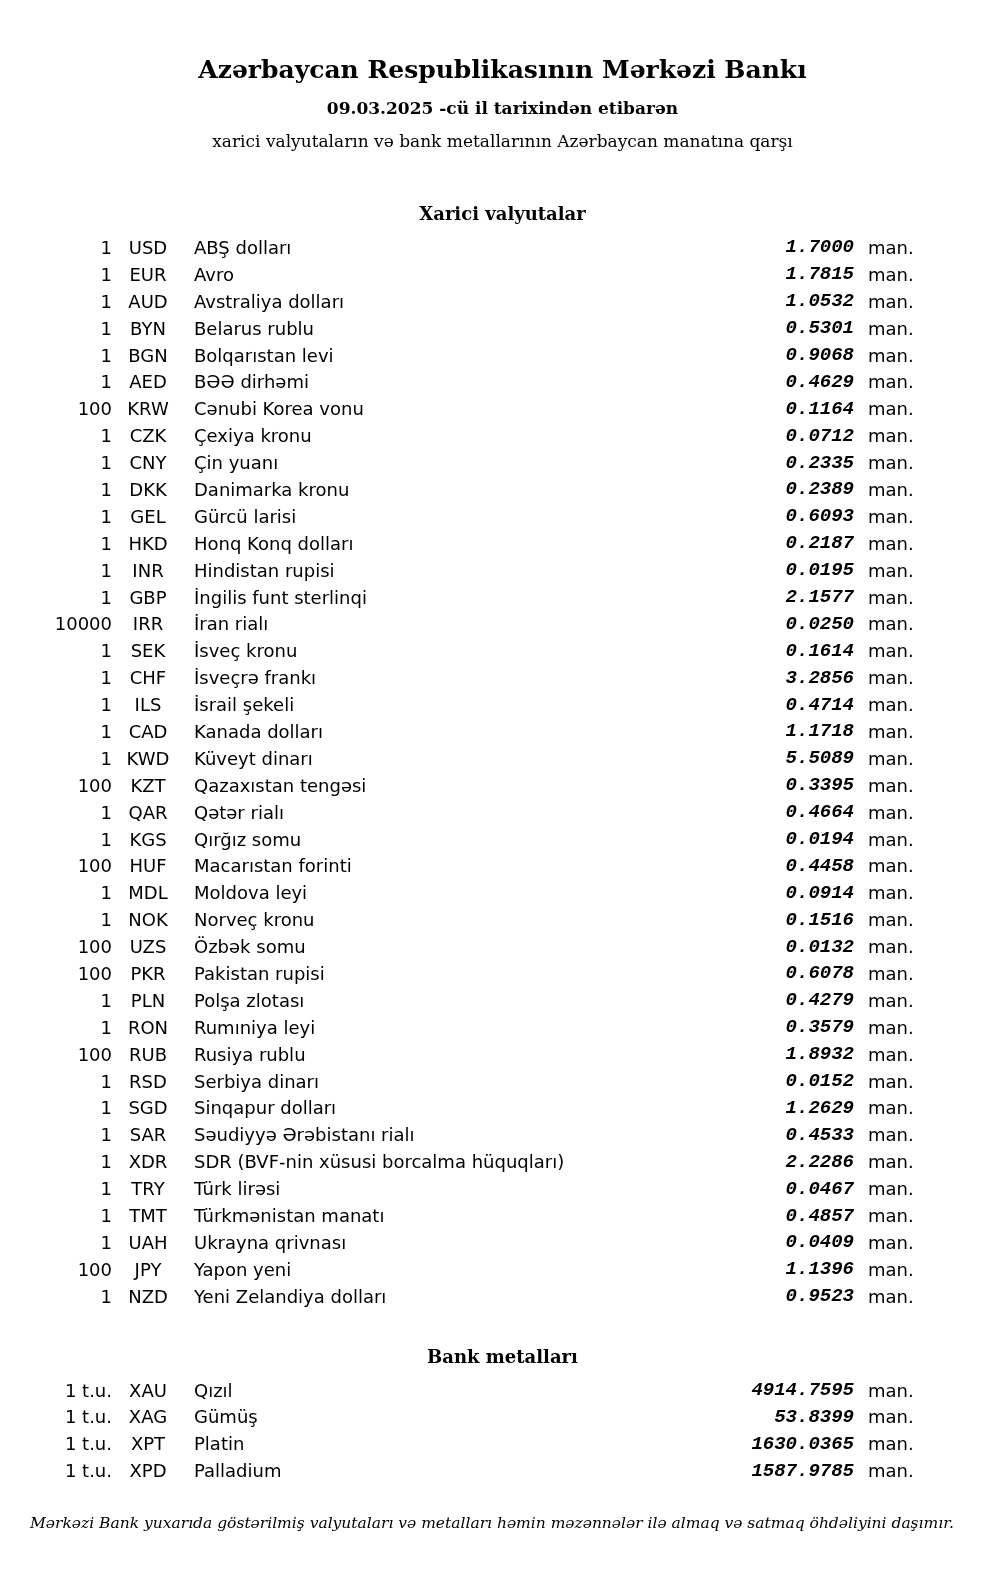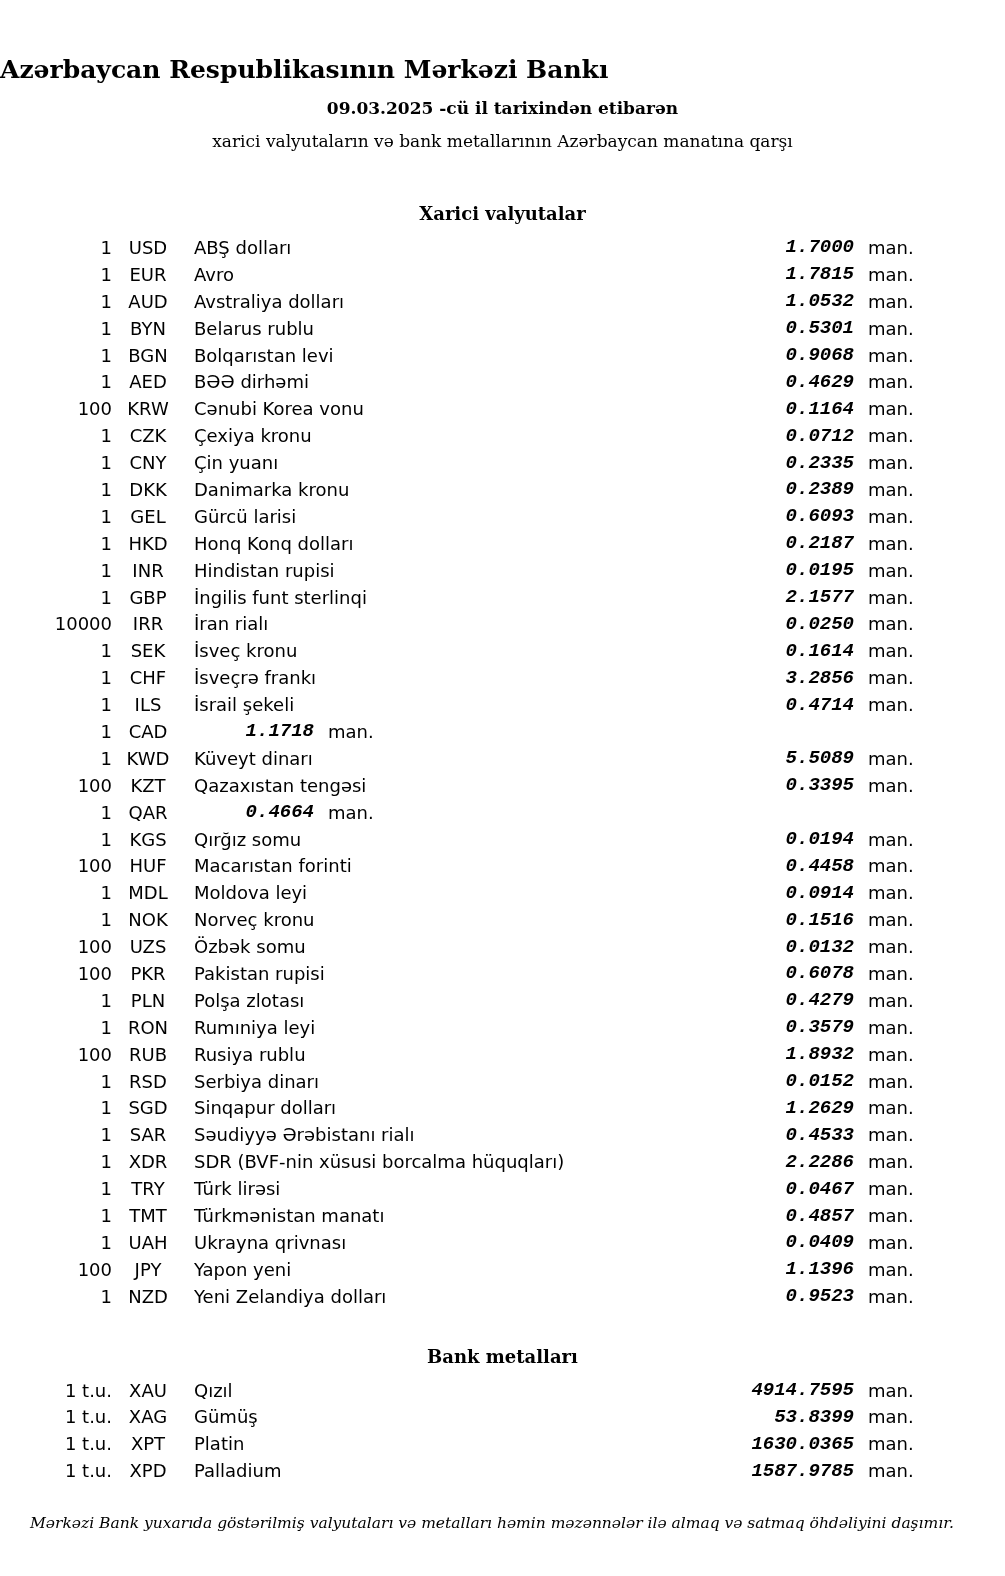--- a/index.html
+++ b/index.html
@@ -7,20 +7,21 @@
   body {
     width: 1005px;
     min-height: 1576px;
     font-family: "DejaVu Sans", sans-serif;
     color: #000000;
     margin: 0 auto;
   }
   .doc { width: 1005px; padding-top: 55px; }
 
   .title {
+    text-align: center;
     font-family: "DejaVu Serif", serif;
     font-weight: bold;
     font-size: 25px;
     line-height: 1.2;
   }
   .date-line {
     text-align: center;
     font-family: "DejaVu Serif", serif;
     font-weight: bold;
     font-size: 17px;
@@ -221,40 +222,42 @@
       <div class="row">
         <span class="cell qty">1</span>
         <span class="cell code">ILS</span>
         <span class="cell name">İsrail şekeli</span>
         <span class="cell rate">0.4714</span>
         <span class="cell unit">man.</span>
       </div>
       <div class="row">
         <span class="cell qty">1</span>
         <span class="cell code">CAD</span>
+        <span class="cell name">Kanada dolları</span>
         <span class="cell rate">1.1718</span>
         <span class="cell unit">man.</span>
       </div>
       <div class="row">
         <span class="cell qty">1</span>
         <span class="cell code">KWD</span>
         <span class="cell name">Küveyt dinarı</span>
         <span class="cell rate">5.5089</span>
         <span class="cell unit">man.</span>
       </div>
       <div class="row">
         <span class="cell qty">100</span>
         <span class="cell code">KZT</span>
         <span class="cell name">Qazaxıstan tengəsi</span>
         <span class="cell rate">0.3395</span>
         <span class="cell unit">man.</span>
       </div>
       <div class="row">
         <span class="cell qty">1</span>
         <span class="cell code">QAR</span>
+        <span class="cell name">Qətər rialı</span>
         <span class="cell rate">0.4664</span>
         <span class="cell unit">man.</span>
       </div>
       <div class="row">
         <span class="cell qty">1</span>
         <span class="cell code">KGS</span>
         <span class="cell name">Qırğız somu</span>
         <span class="cell rate">0.0194</span>
         <span class="cell unit">man.</span>
       </div>

